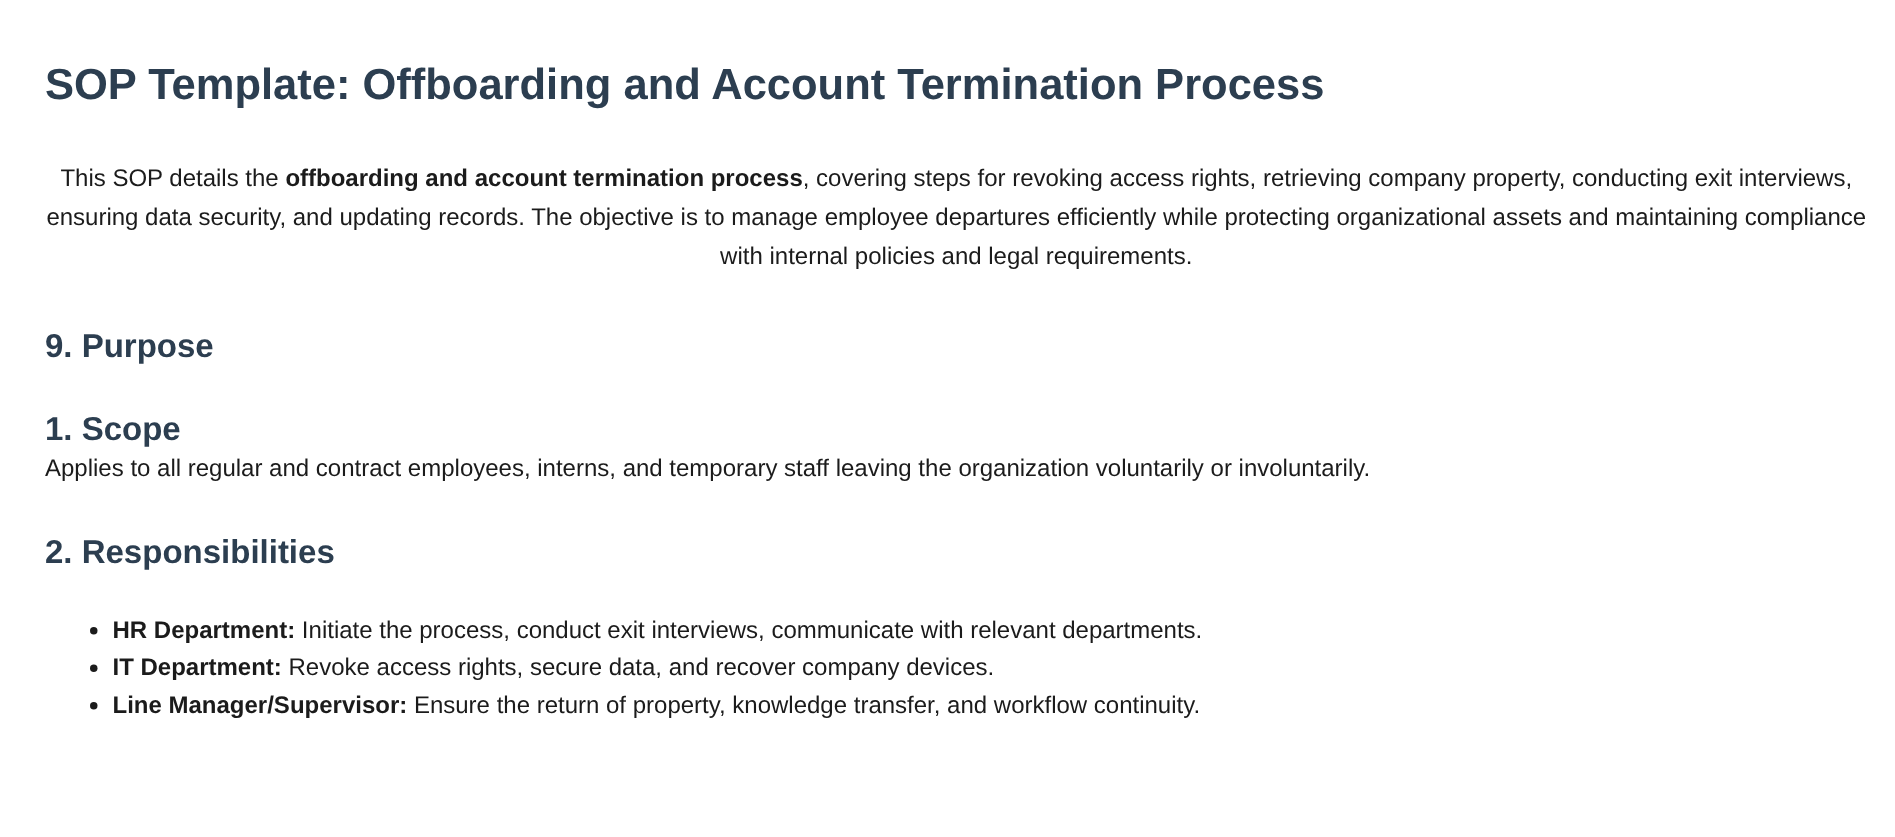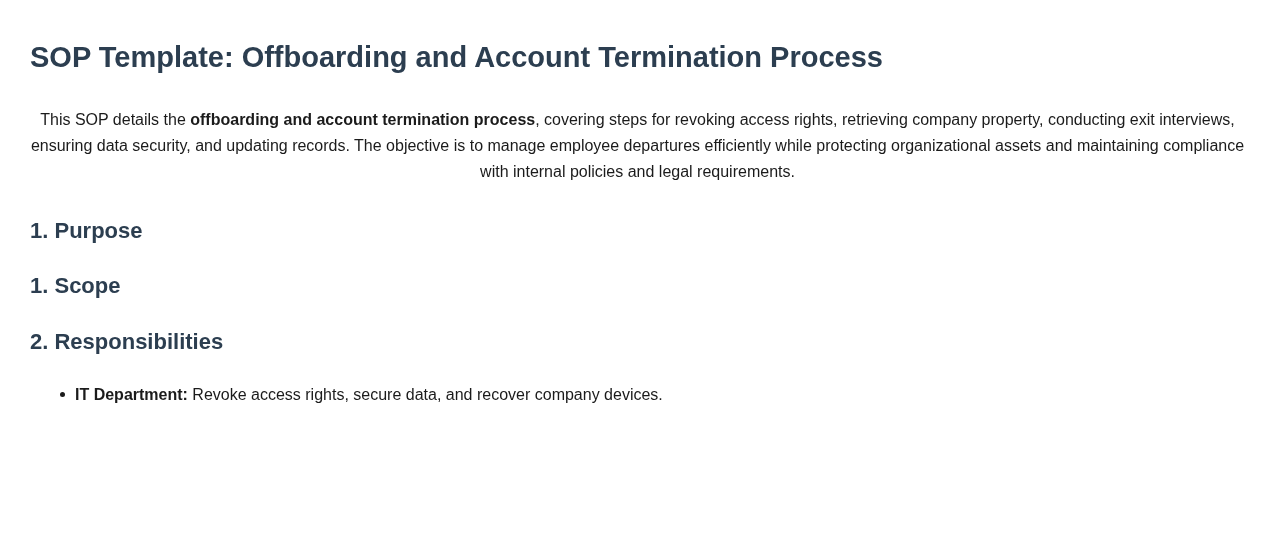--- a/index.html
+++ b/index.html
@@ -66,23 +66,26 @@
 </style>
 </head>
 <body>
 
 <div class="page">
 
   <h1 class="doc-title">SOP Template: Offboarding and Account Termination Process</h1>
 
   <p class="body-text intro"><span>This SOP details the </span><strong>offboarding and account termination process</strong><span>, covering steps for revoking access rights, retrieving company property, conducting exit interviews, ensuring data security, and updating records. The objective is to manage employee departures efficiently while protecting organizational assets and maintaining compliance with internal policies and legal requirements.</span></p>
 
-  <h2 class="section-heading">1. Purpose</h2>
+  <h2 class="section-heading">9. Purpose</h2>
 
   <h2 class="section-heading">1. Scope</h2>
+  <p class="body-text section-body">Applies to all regular and contract employees, interns, and temporary staff leaving the organization voluntarily or involuntarily.</p>
 
   <h2 class="section-heading">2. Responsibilities</h2>
 
   <ul class="resp-list">
+    <li><strong>HR Department:</strong><span> Initiate the process, conduct exit interviews, communicate with relevant departments.</span></li>
     <li><strong>IT Department:</strong><span> Revoke access rights, secure data, and recover company devices.</span></li>
+    <li><strong>Line Manager/Supervisor:</strong><span> Ensure the return of property, knowledge transfer, and workflow continuity.</span></li>
   </ul>
 
 </div>
 
 </body></html>

